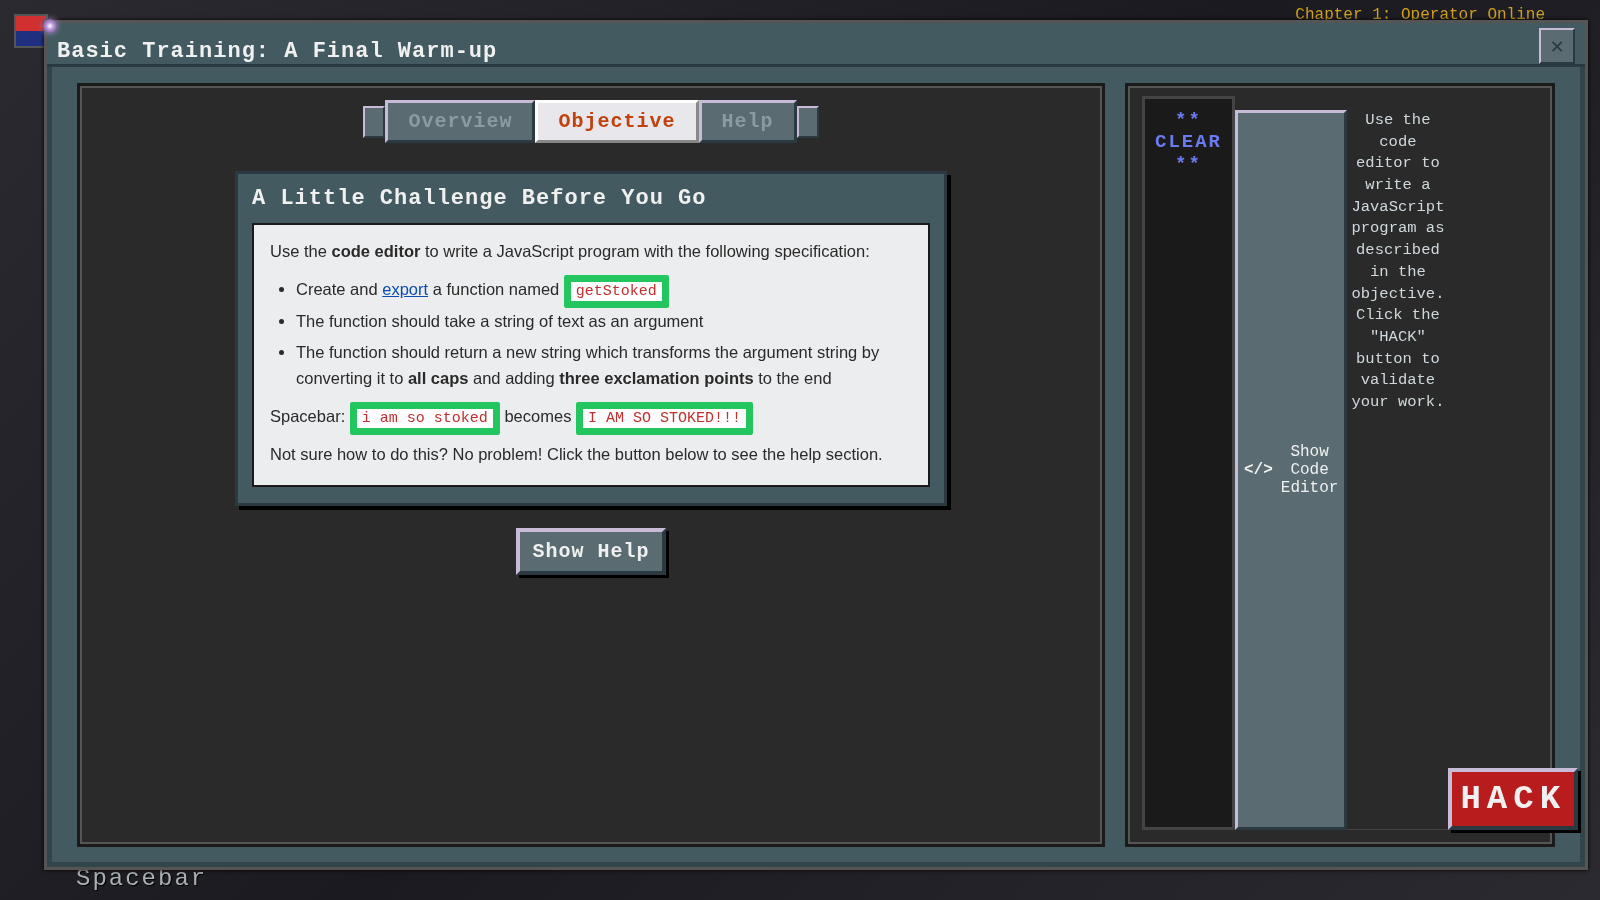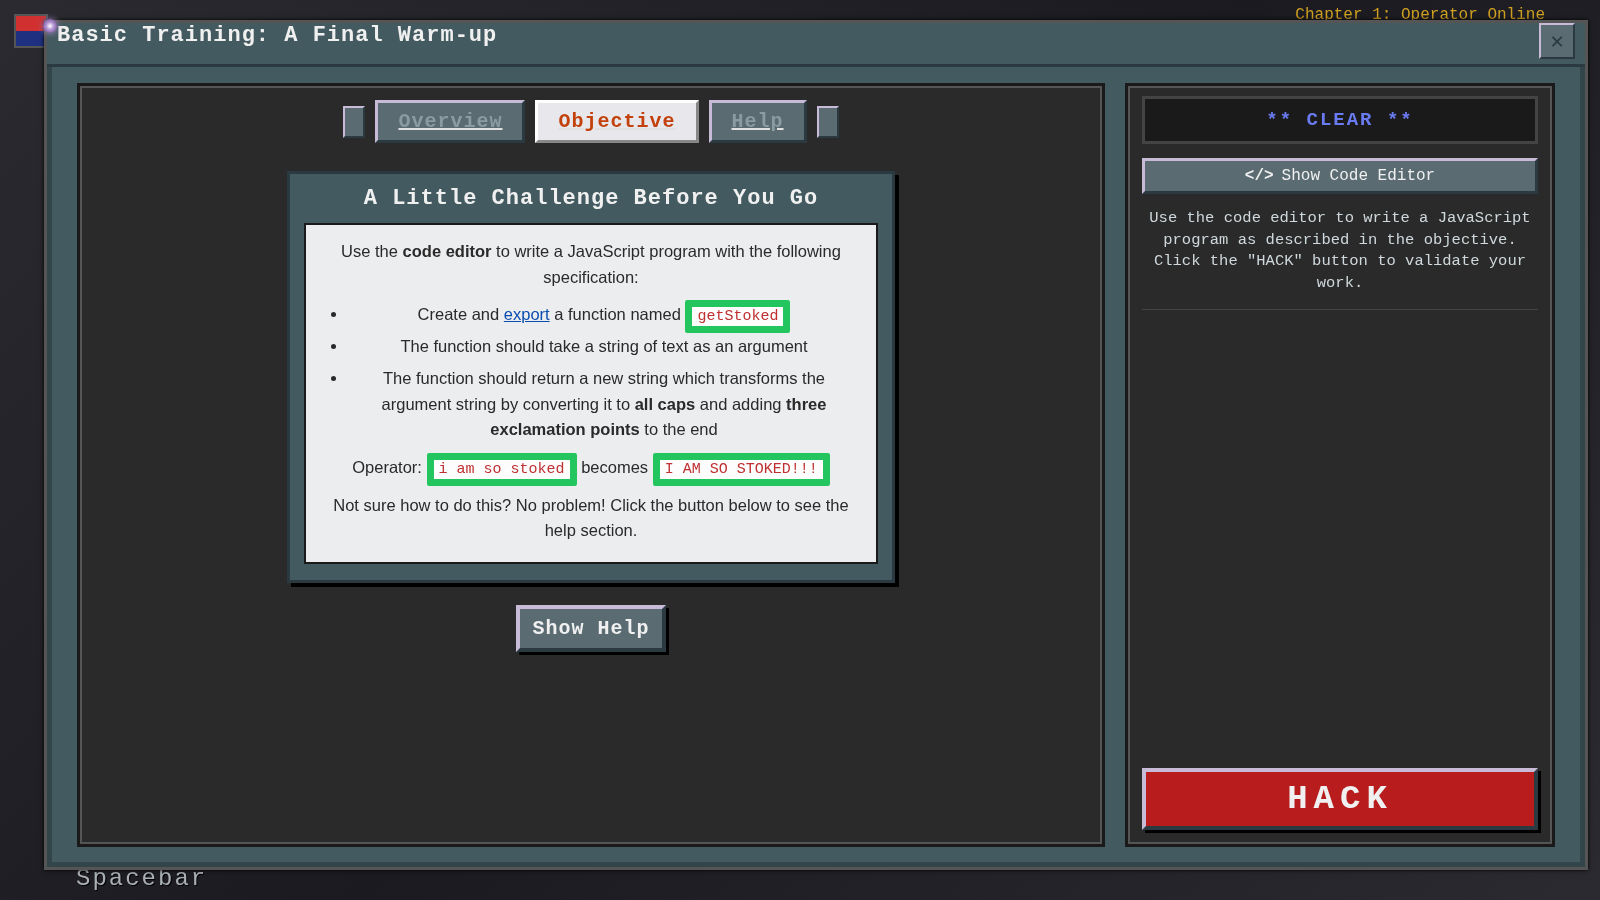--- a/index.html
+++ b/index.html
@@ -39,21 +39,21 @@
     top: 20px;
     left: 44px;
     right: 12px;
     bottom: 30px;
     border: 3px solid #555;
     background: #435a60;
     box-shadow: inset 0 0 0 5px #32454a, 0 0 4px #000;
   }
   .titlebar {
     display: flex;
-    align-items: flex-start;
+    align-items: flex-end;
     justify-content: space-between;
     height: 44px;
     border-bottom: 3px solid #2a3a40;
     padding: 0 10px;
     background: #435a60;
   }
   .corner-gem {
     position: absolute;
     top: -4px;
     left: -4px;
@@ -101,55 +101,52 @@
     padding: 10px 18px;
     position: relative;
   }
   .side-panel {
     width: 430px;
     background: #2a2a2a;
     border: 3px solid #1a1a1a;
     box-shadow: inset 0 0 0 2px #555;
     padding: 10px 14px 14px 14px;
     display: flex;
-    flex-direction: column;
+    flex-direction: row;
   }
   .tabs {
     display: flex;
     justify-content: center;
-    gap: 10px;
     align-items: center;
     margin-top: 4px;
-    text-decoration: underline;
   }
   .tab-cap {
     width: 22px; height: 32px;
     background:#5a6b72;
     border:2px solid #2a3a40;
     border-top-color:#c8bbd8; border-left-color:#c8bbd8;
   }
   .tab {
     padding: 7px 20px;
     font-size: 20px;
     font-weight: bold;
     letter-spacing: 1px;
     border: 3px solid #2a3a40;
     background: #5a6b72;
     cursor: pointer;
   }
   .tab.inactive { color: #8a9ba2; border-top-color:#c8bbd8; border-left-color:#c8bbd8;}
   .tab.active   { background: #e8e8ec; color:#c2410c; border-top-color:#fff; border-left-color:#fff; border-right-color:#888; border-bottom-color:#888;text-align:center;}
   .card {
     margin: 28px auto 8px auto;
-    width: 608px;
+    width: 712px;
     background: #435a60;
     border: 3px solid #2a3a40;
     box-shadow: 4px 4px 0 #000;
     padding: 12px 14px 16px 14px;
-    text-align: center;
   }
   .card-title {
     color: #f0f0f0;
     font-size: 22px;
     font-weight: bold;
     letter-spacing: 1px;
     margin-bottom: 12px;
   }
   .card-body {
     background: #ecedef;
@@ -283,21 +280,21 @@
           <ul>
             <li>
               <span>Create and </span><a class="link">export</a><span> a function named </span><code class="inline">getStoked</code>
             </li>
             <li>The function should take a string of text as an argument</li>
             <li>
               <span>The function should return a new string which transforms the argument string by converting it to </span><b>all caps</b><span> and adding </span><b>three exclamation points</b><span> to the end</span>
             </li>
           </ul>
           <p>
-            <span>Operator: </span><code class="inline">i am so stoked</code><span> becomes </span><code class="inline">I AM SO STOKED!!!</code>
+            <span>Spacebar: </span><code class="inline">i am so stoked</code><span> becomes </span><code class="inline">I AM SO STOKED!!!</code>
           </p>
           <p style="margin-top:12px;">Not sure how to do this? No problem! Click the button below to see the help section.</p>
         </div>
       </div>
 
       <div class="center-row">
         <div class="pixel-btn md">Show Help</div>
       </div>
     </div>
 

